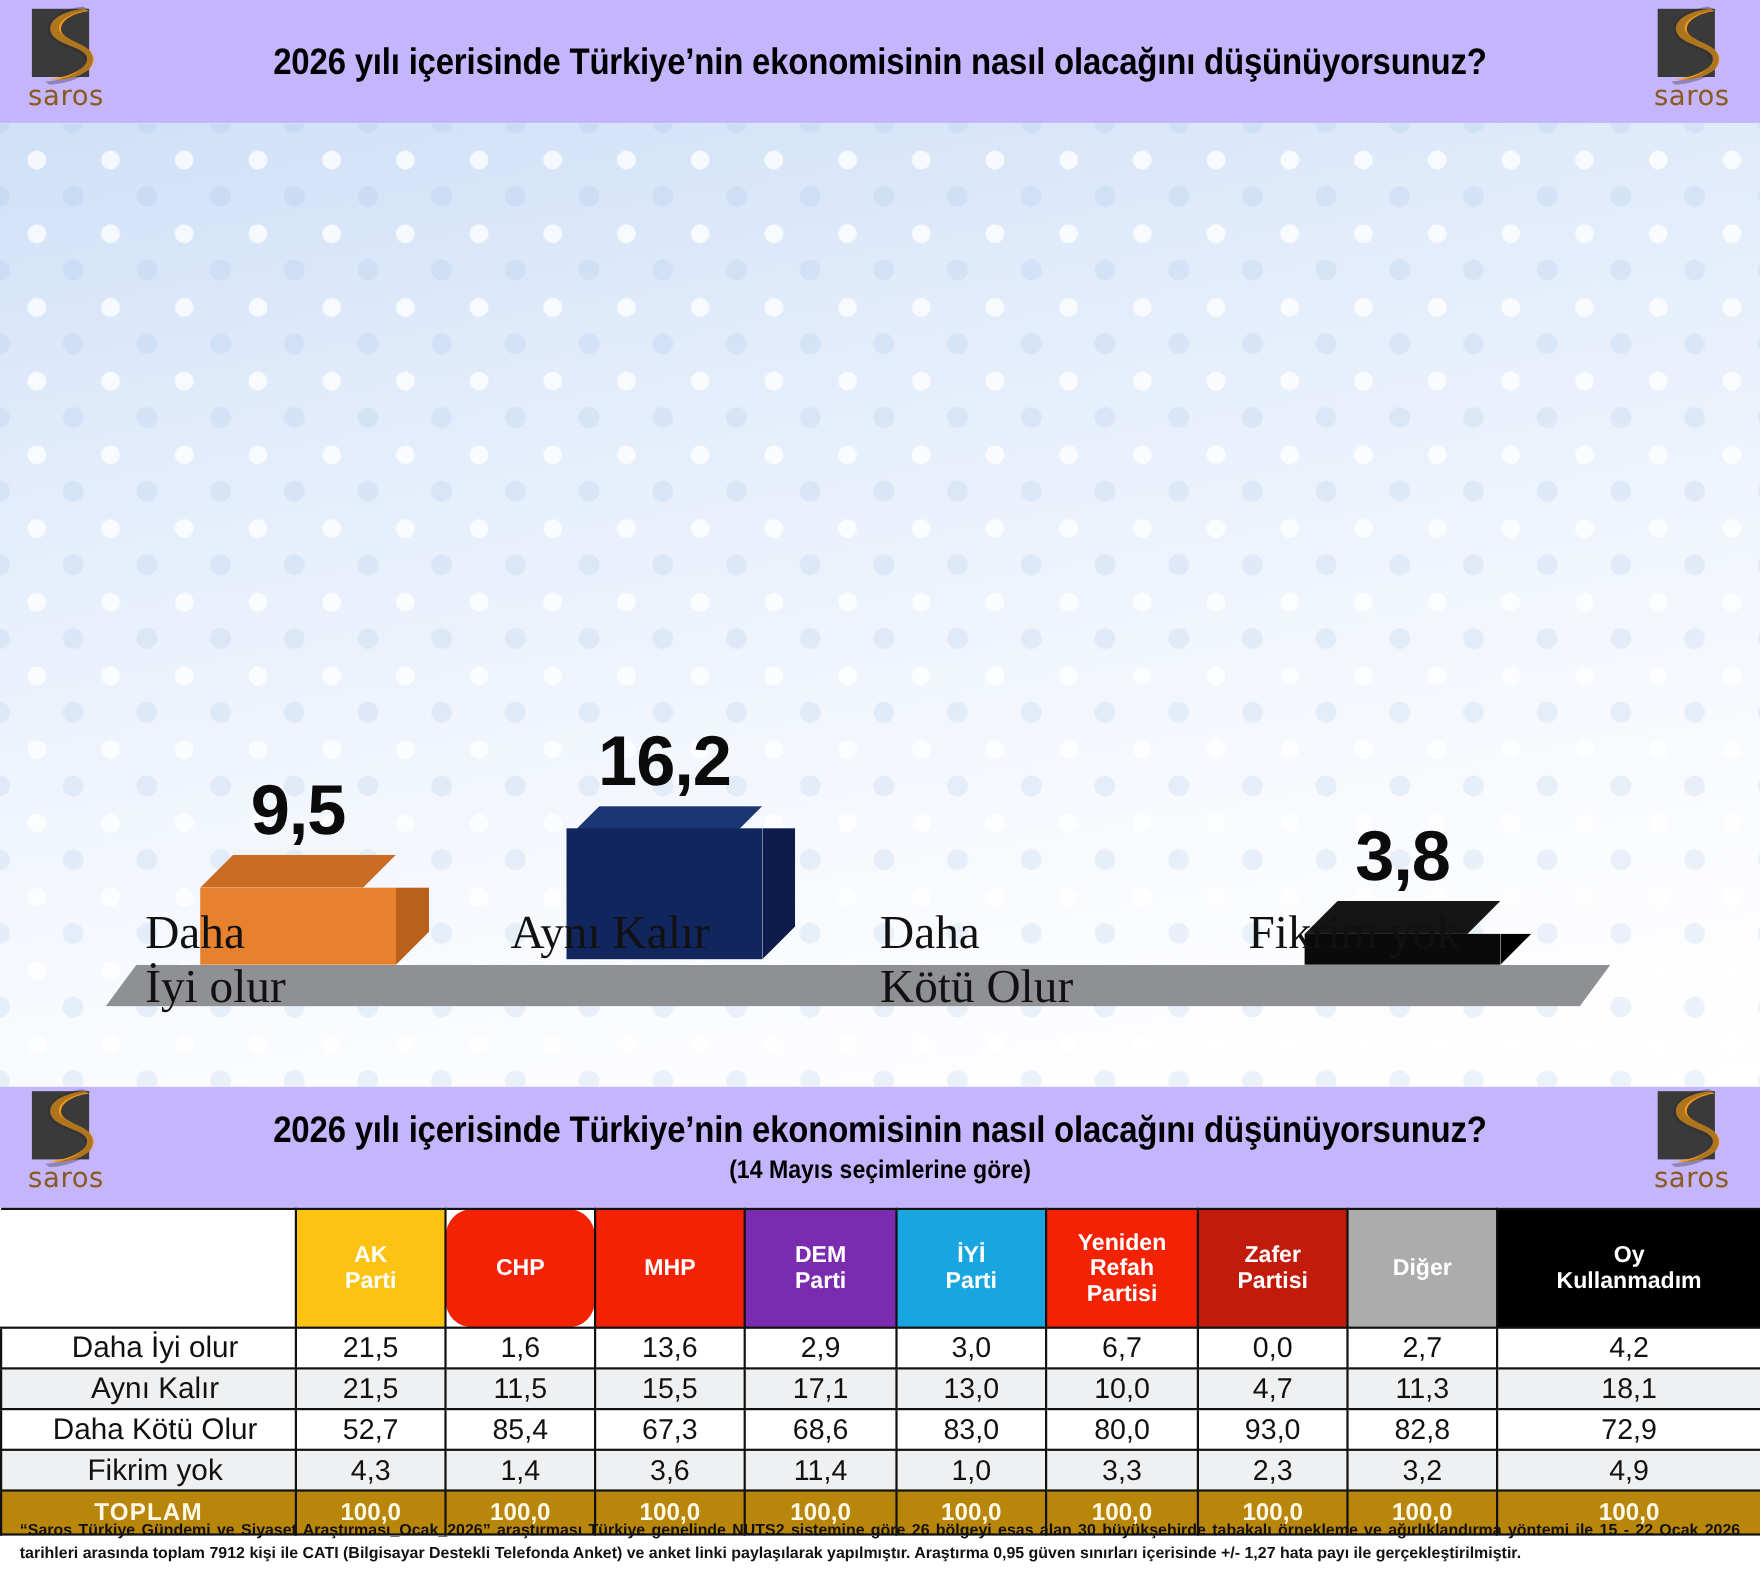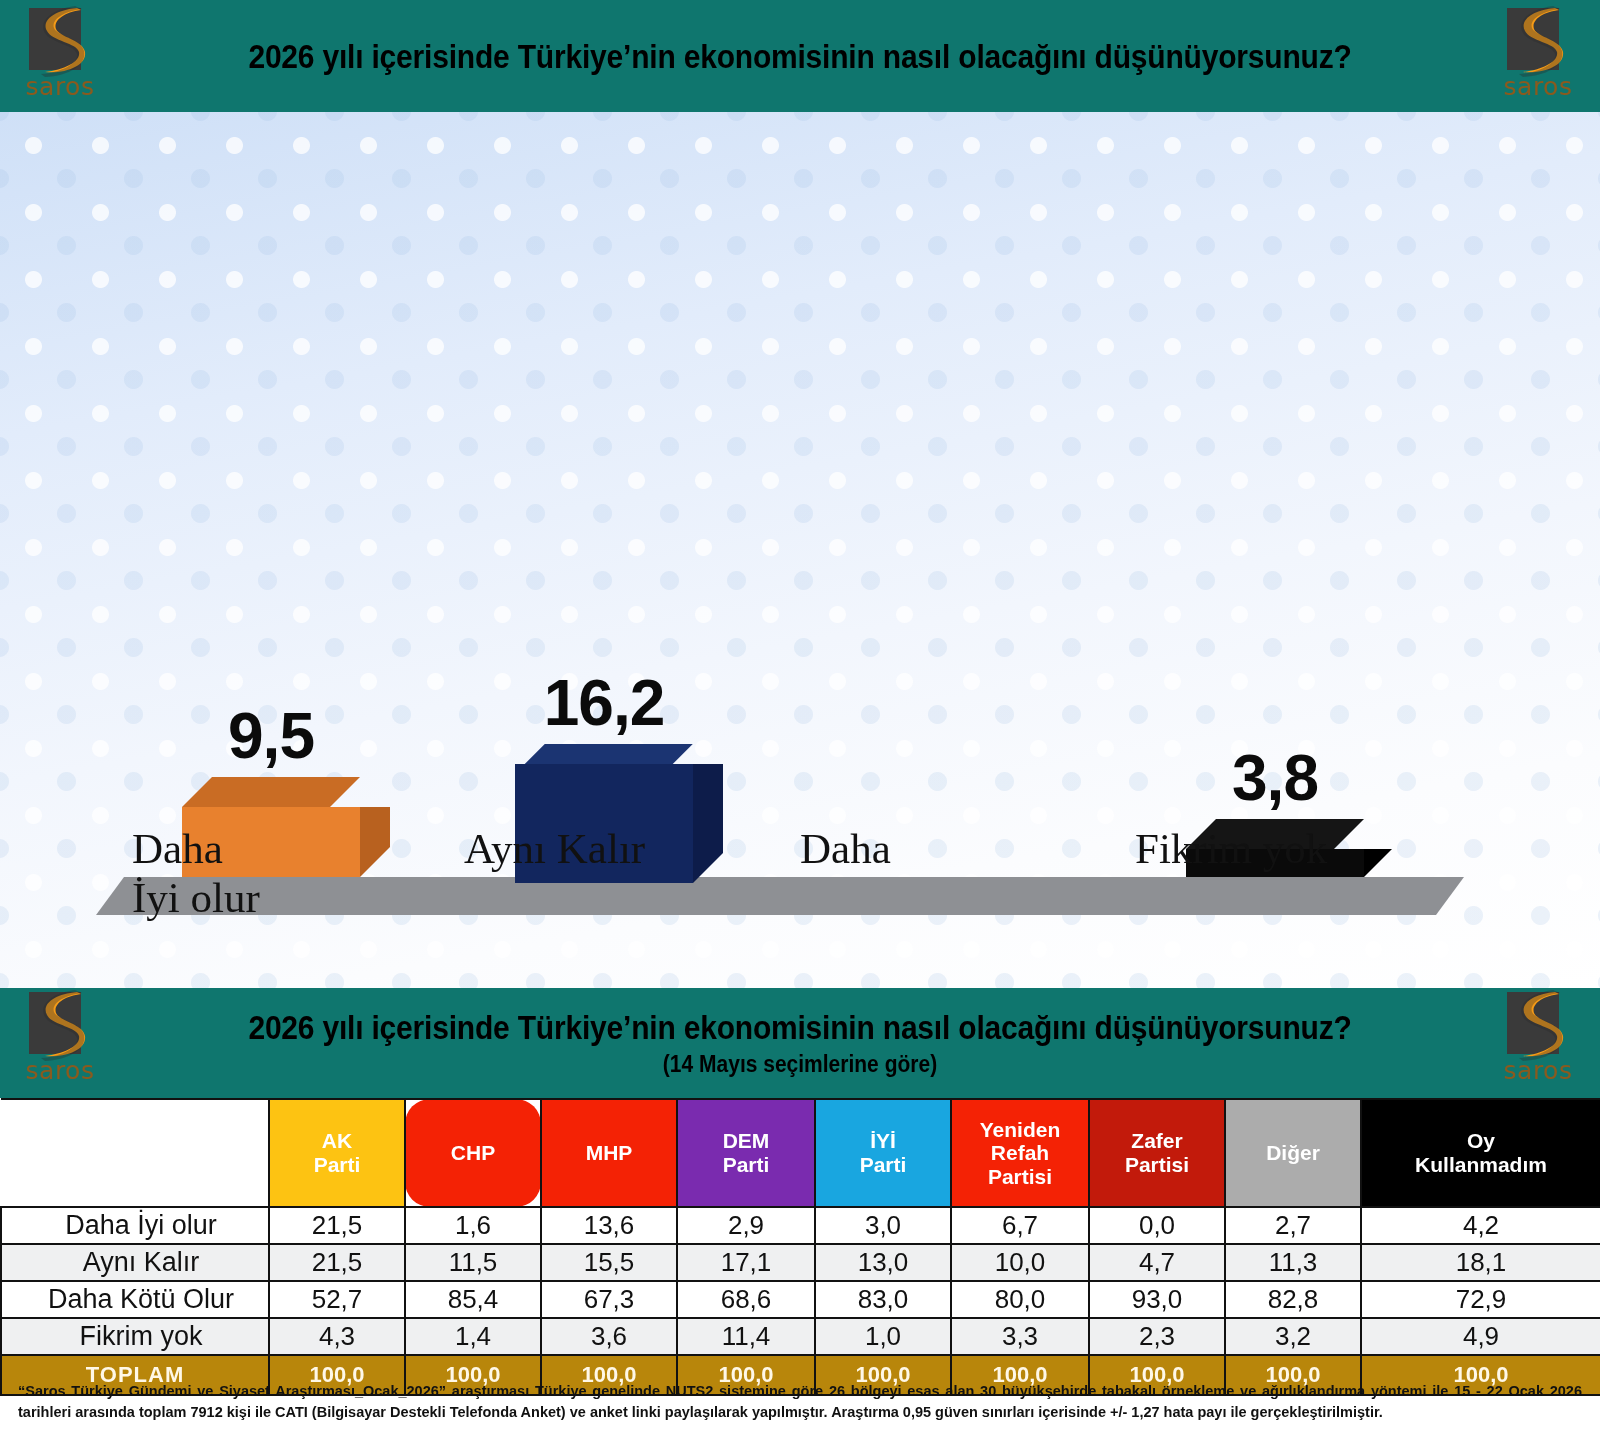--- a/index.html
+++ b/index.html
@@ -7,21 +7,21 @@
   body{
     font-family:"Liberation Sans", sans-serif;
     background:#ffffff;
     overflow:hidden;
   }
   .page{ position:relative; width:1600px; height:1445px; }
 
   
   .banner{
     position:absolute; left:0; width:1600px;
-    background:#0f766e;
+    background:#c4b5fd;
     display:flex; align-items:center; justify-content:center;
   }
   .banner-top{ top:0; height:112px; }
   .banner-mid{ top:988px; height:110px; }
 
   .banner-title{
     font-size:30px; font-weight:bold; color:#000;
     letter-spacing:-.2px; text-align:center; line-height:1.1;
     font-family:"Liberation Sans", sans-serif;
     transform:scaleY(1.12);
@@ -166,21 +166,21 @@
     <div class="dots2"></div>
     <div class="floor"></div>
 
     <div class="bar" id="bar0" style="left:182px; top:0; width:178px; height:765px;">
       <div class="val" id="val0" style="top: 587.08px;">9,5</div>
       <div class="top" id="top0" style="top: 665.08px; background: rgb(201, 108, 36);"></div>
       <div class="side" id="side0" style="height: 69.92px; background: rgb(184, 97, 31);"></div>
       <div class="front" id="front0" style="height: 69.92px; background: rgb(232, 129, 46);"></div>
     </div>
 
-    <div class="bar" id="bar1" style="left:515px; top:16px; width:178px; height:755px;">
+    <div class="bar" id="bar1" style="left:515px; top:5px; width:178px; height:755px;">
       <div class="val" id="val1" style="top: 537.768px;">16,2</div>
       <div class="top" id="top1" style="top: 615.768px; background: rgb(27, 52, 114);"></div>
       <div class="side" id="side1" style="height: 119.232px; background: rgb(13, 28, 74);"></div>
       <div class="front" id="front1" style="height: 119.232px; background: rgb(18, 38, 94);"></div>
     </div>
 
 
     <div class="bar" id="bar3" style="left:1186px; top:0; width:178px; height:765px;">
       <div class="val" id="val3" style="top: 629.032px;">3,8</div>
       <div class="top" id="top3" style="top: 707.032px; background: rgb(21, 21, 21);"></div>
@@ -190,20 +190,21 @@
 
     <div class="cat" style="left:132px; top:712px; width:280px;">
       <div>Daha</div>
       <div>İyi olur</div>
     </div>
     <div class="cat" style="left:464px; top:712px; width:280px;">
       <div>Aynı Kalır</div>
     </div>
     <div class="cat" style="left:800px; top:712px; width:280px;">
       <div>Daha</div>
+      <div>Kötü Olur</div>
     </div>
     <div class="cat" style="left:1135px; top:712px; width:280px;">
       <div>Fikrim yok</div>
     </div>
   </div>
 
   <div class="banner banner-mid">
     <div class="banner-center">
       <div class="banner-title">2026 yılı içerisinde Türkiye’nin ekonomisinin nasıl olacağını düşünüyorsunuz?</div>
       <div class="banner-sub">(14 Mayıs seçimlerine göre)</div>

